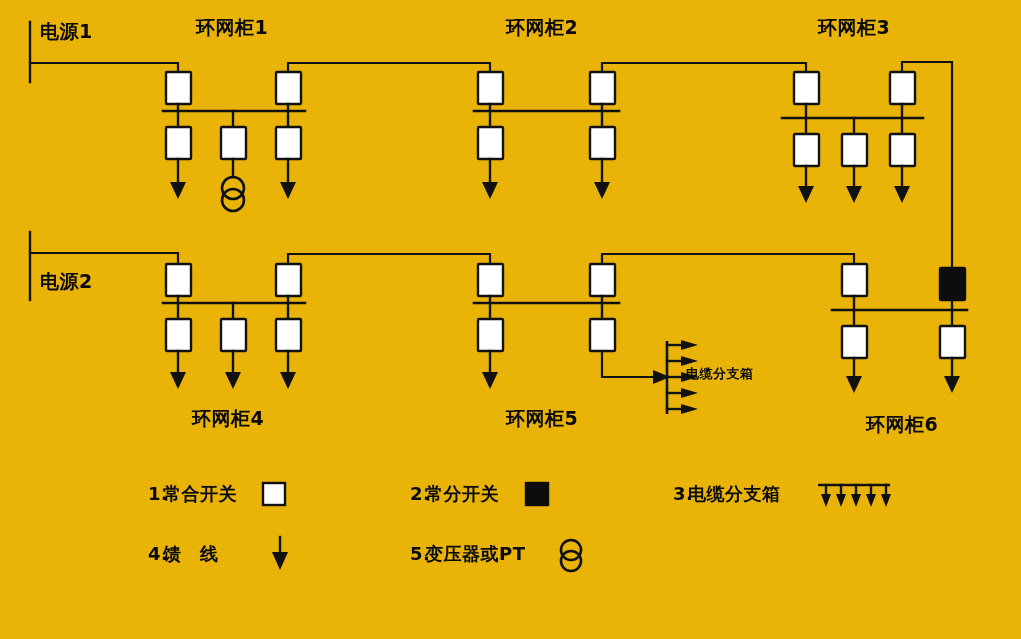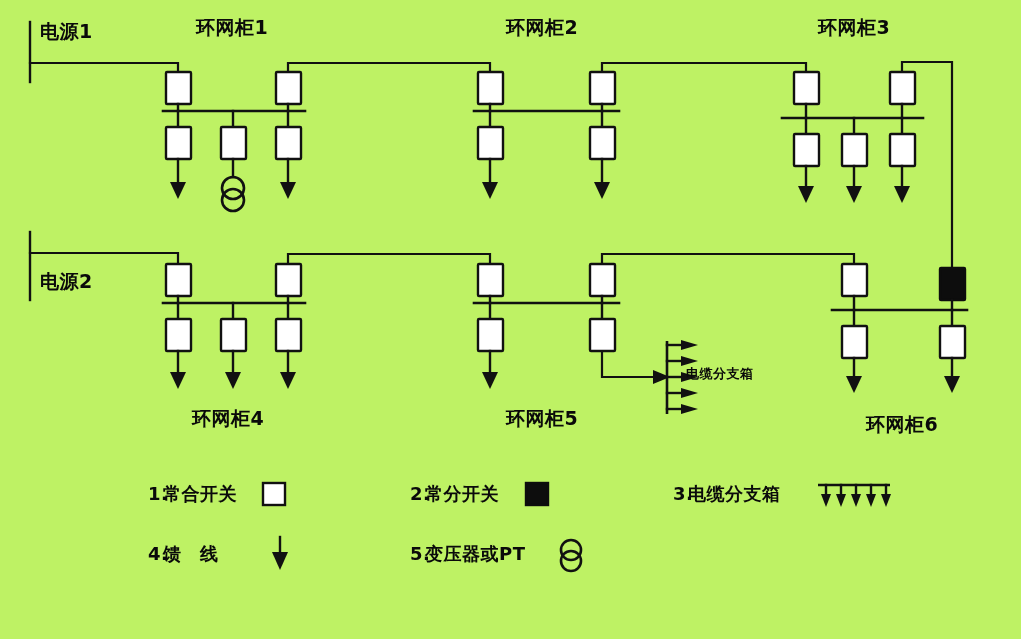--- a/index.html
+++ b/index.html
@@ -4,21 +4,21 @@
 <style>
   html, body {
     margin: 0;
     padding: 0;
     background: #ffffff;
   }
   #page {
     position: relative;
     width: 1021px;
     height: 639px;
-    background: #bef264;
+    background: #eab308;
     font-family: "DejaVu Sans", "Liberation Sans", sans-serif;
     overflow: hidden;
   }
   #diagram-svg {
     position: absolute;
     left: 0;
     top: 0;
     width: 1021px;
     height: 639px;
   }

